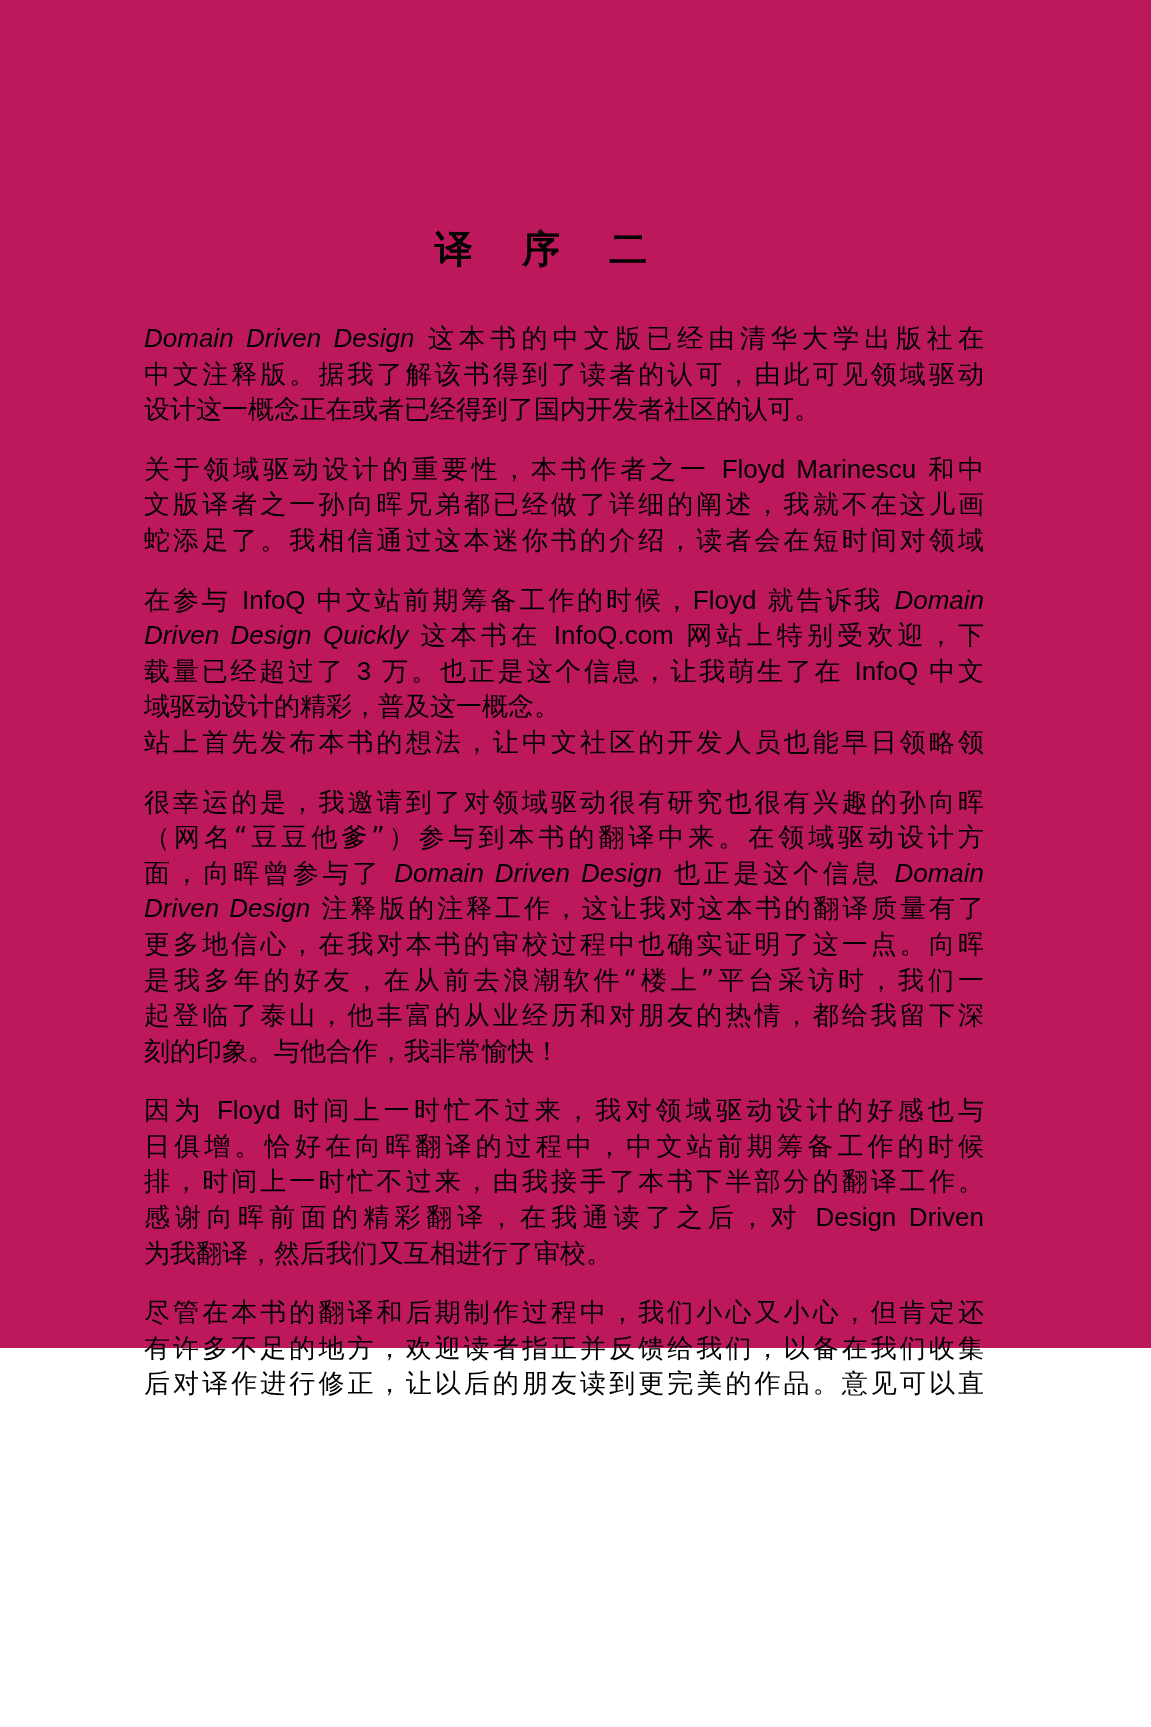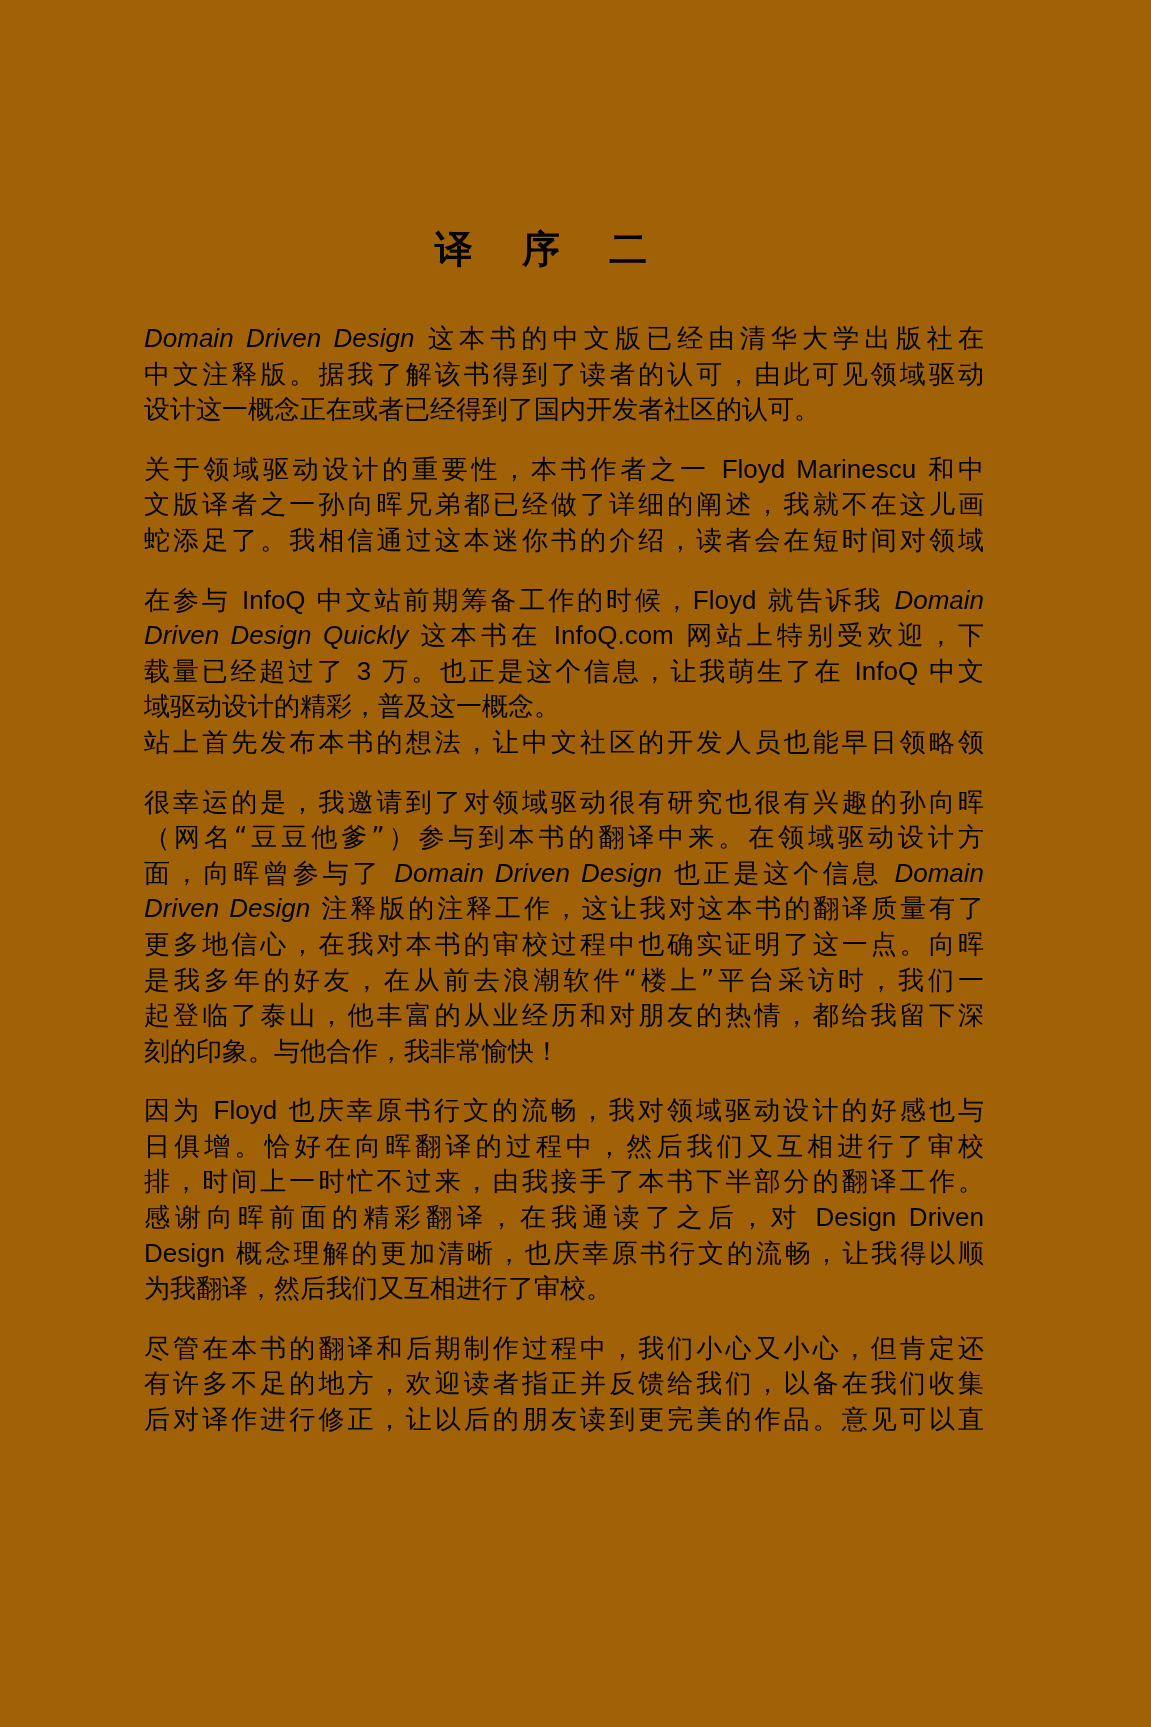--- a/index.html
+++ b/index.html
@@ -13,22 +13,22 @@
       position: relative;
       overflow: hidden;
       color: #000000;
       font-family: "DejaVu Sans", "Liberation Sans", sans-serif;
     }
     .page {
       position: absolute;
       left: 0;
       top: 0;
       width: 1151px;
-      height: 1727px;
-      background: #a16207;
+      height: 1348px;
+      background: #be185d;
     }
     .title {
       position: absolute;
       top: 196px;
       left: 0;
       width: 1100px;
       text-align: center;
       font-family: "DejaVu Serif", "Liberation Serif", serif;
       font-weight: bold;
       font-size: 38px;
@@ -92,25 +92,24 @@
         <span class="line"><span>很幸运的是，我邀请到了对领域驱动很有研究也很有兴趣的孙向晖</span></span>
         <span class="line"><span>（网名“豆豆他爹”）参与到本书的翻译中来。在领域驱动设计方</span></span>
         <span class="line"><span>面，向晖曾参与了 </span><span class="en it">Domain Driven Design</span><span> 也正是这个信息 </span><span class="en it">Domain</span></span>
         <span class="line"><span class="en it">Driven Design</span><span> 注释版的注释工作，这让我对这本书的翻译质量有了</span></span>
         <span class="line"><span>更多地信心，在我对本书的审校过程中也确实证明了这一点。向晖</span></span>
         <span class="line"><span>是我多年的好友，在从前去浪潮软件“楼上”平台采访时，我们一</span></span>
         <span class="line"><span>起登临了泰山，他丰富的从业经历和对朋友的热情，都给我留下深</span></span>
         <span class="line last"><span>刻的印象。与他合作，我非常愉快！</span></span>
       </div>
       <div class="para">
-        <span class="line"><span>因为 </span><span class="en">Floyd</span><span> 也庆幸原书行文的流畅，我对领域驱动设计的好感也与</span></span>
-        <span class="line"><span>日俱增。恰好在向晖翻译的过程中，然后我们又互相进行了审校</span></span>
+        <span class="line"><span>因为 </span><span class="en">Floyd</span><span> 时间上一时忙不过来，我对领域驱动设计的好感也与</span></span>
+        <span class="line"><span>日俱增。恰好在向晖翻译的过程中，中文站前期筹备工作的时候</span></span>
         <span class="line"><span>排，时间上一时忙不过来，由我接手了本书下半部分的翻译工作。</span></span>
         <span class="line"><span>感谢向晖前面的精彩翻译，在我通读了之后，对 </span><span class="en">Design Driven</span></span>
-        <span class="line"><span class="en">Design</span><span> 概念理解的更加清晰，也庆幸原书行文的流畅，让我得以顺</span></span>
         <span class="line last"><span>为我翻译，然后我们又互相进行了审校。</span></span>
       </div>
       <div class="para">
         <span class="line"><span>尽管在本书的翻译和后期制作过程中，我们小心又小心，但肯定还</span></span>
         <span class="line"><span>有许多不足的地方，欢迎读者指正并反馈给我们，以备在我们收集</span></span>
         <span class="line"><span>后对译作进行修正，让以后的朋友读到更完美的作品。意见可以直</span></span>
       </div>
     </div>
 </div>
 

